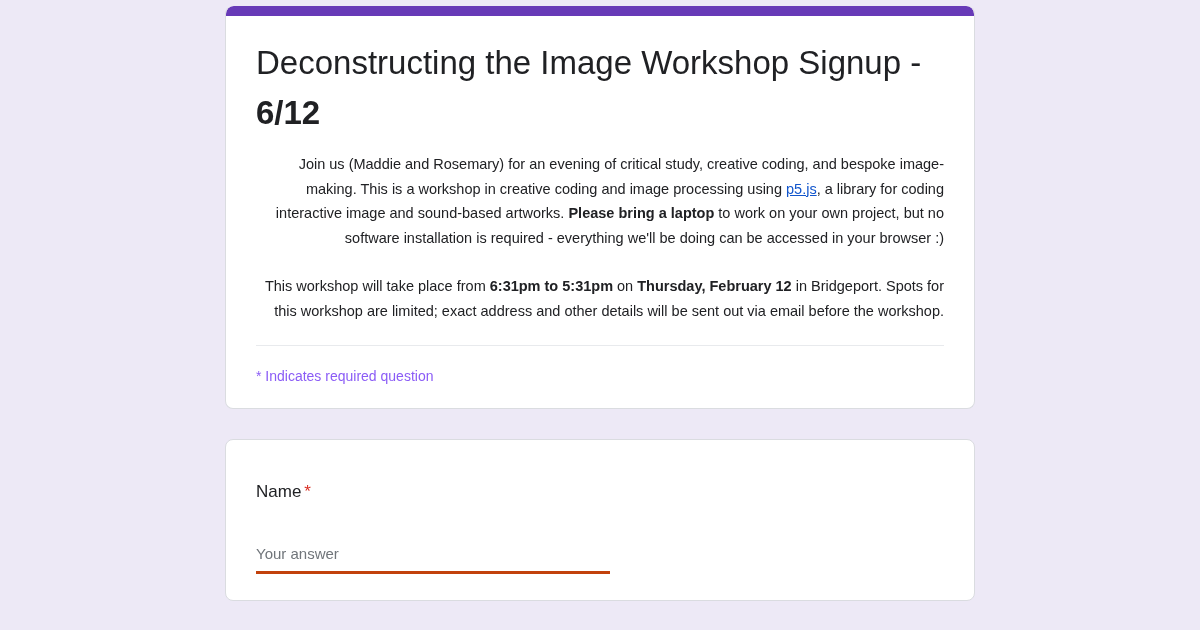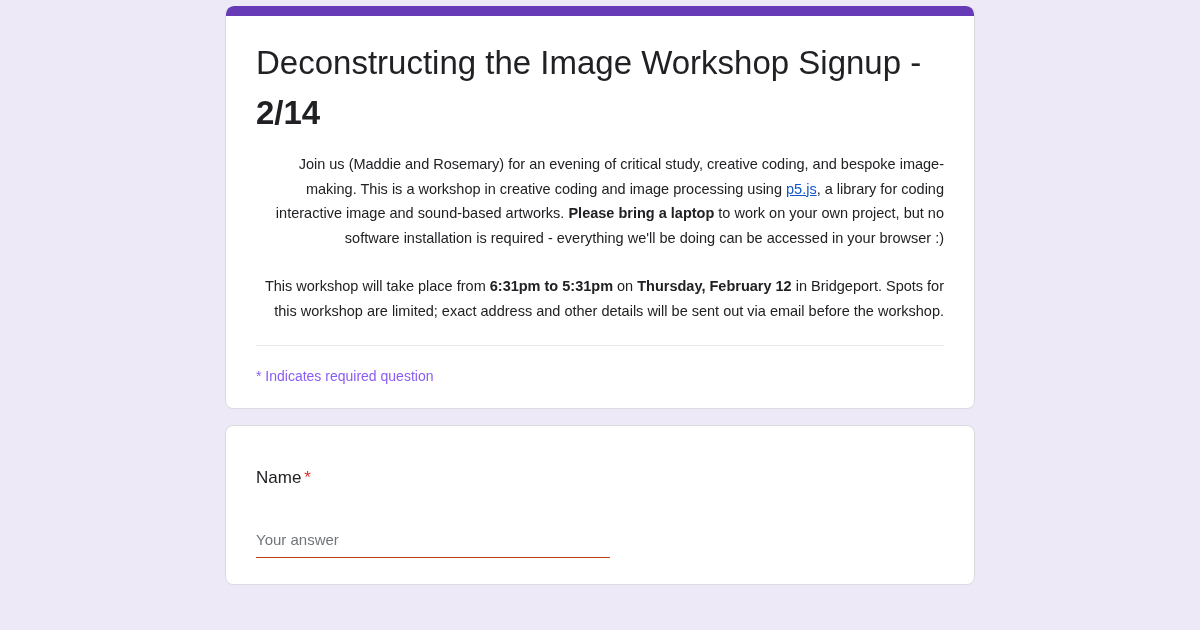--- a/index.html
+++ b/index.html
@@ -78,55 +78,56 @@
   }
 
   
   .card-gap { height: 16px; }
   .question-card {
     background: #ffffff;
     border: 1px solid #dadce0;
     border-radius: 8px;
     padding: 24px 30px 26px 30px;
     box-sizing: border-box;
+    margin-top: 14px;
   }
   .question-title {
     font-size: 17px;
     line-height: 24px;
     color: #202124;
     margin: 16px 0 0 0;
     font-weight: 400;
   }
   .asterisk {
     color: #d93025;
     margin-left: 3px;
   }
   .answer-field {
     margin-top: 40px;
     width: 354px;
-    border-bottom: 1px solid #c2410c;
+    border-bottom: 3px solid #c2410c;
     padding-bottom: 7px;
   }
   .answer-placeholder {
     font-size: 15px;
     line-height: 20px;
     color: #70757a;
   }
 </style>
 </head>
 <body>
 
 <div class="page">
   <div class="form-wrap">
 
     <div class="header-card">
       <div class="purple-bar"></div>
 
       <div class="header-body">
-        <h1 class="form-title"><span>Deconstructing the Image Workshop Signup - </span><b>2/14</b></h1>
+        <h1 class="form-title"><span>Deconstructing the Image Workshop Signup - </span><b>6/12</b></h1>
 
         <div class="form-desc">
           <div><span>Join us (Maddie and Rosemary) for an evening of critical study, creative coding, and bespoke image-making. This is a workshop in creative coding and image processing using </span><a href="#">p5.js</a><span>, a library for coding interactive image and sound-based artworks. </span><b>Please bring a laptop</b><span> to work on your own project, but no software installation is required - everything we'll be doing can be accessed in your browser :)</span></div>
           <div class="desc-gap"></div>
           <div><span>This workshop will take place from </span><b>6:31pm to 5:31pm</b><span> on </span><b>Thursday, February 12</b><span> in Bridgeport. Spots for this workshop are limited; exact address and other details will be sent out via email before the workshop.</span></div>
         </div>
 
         <div class="header-divider"></div>
       </div>
 

